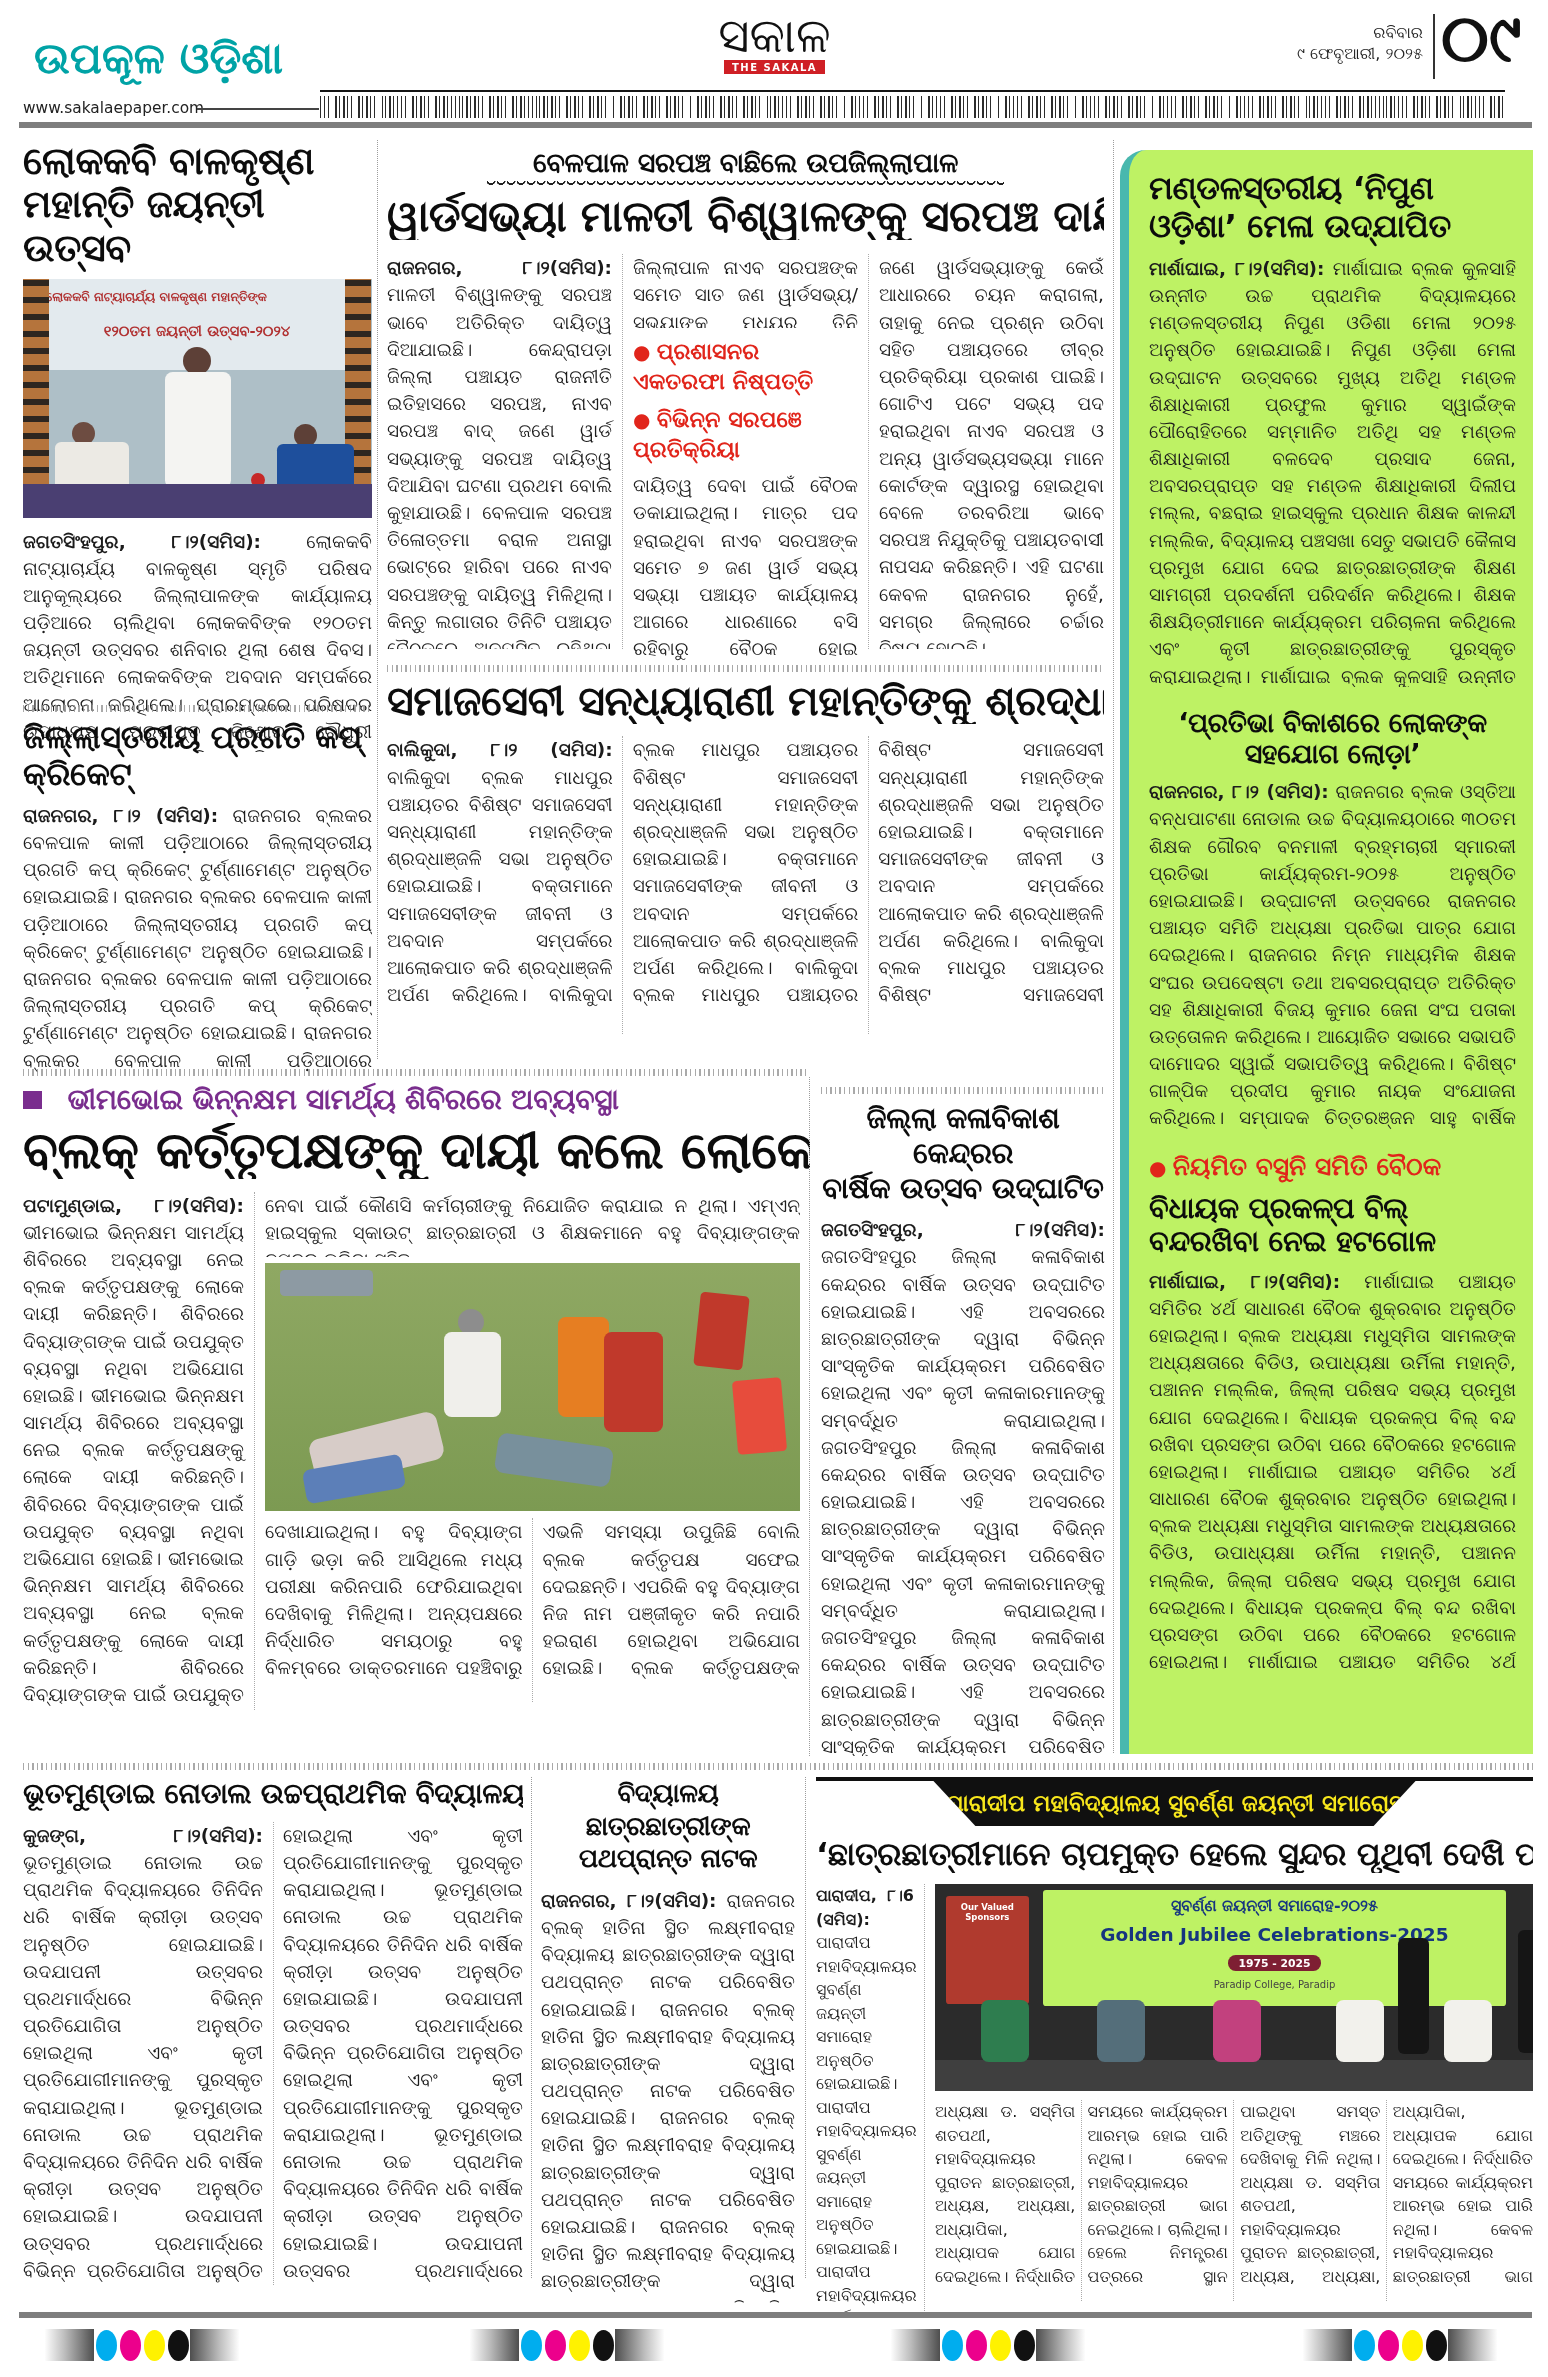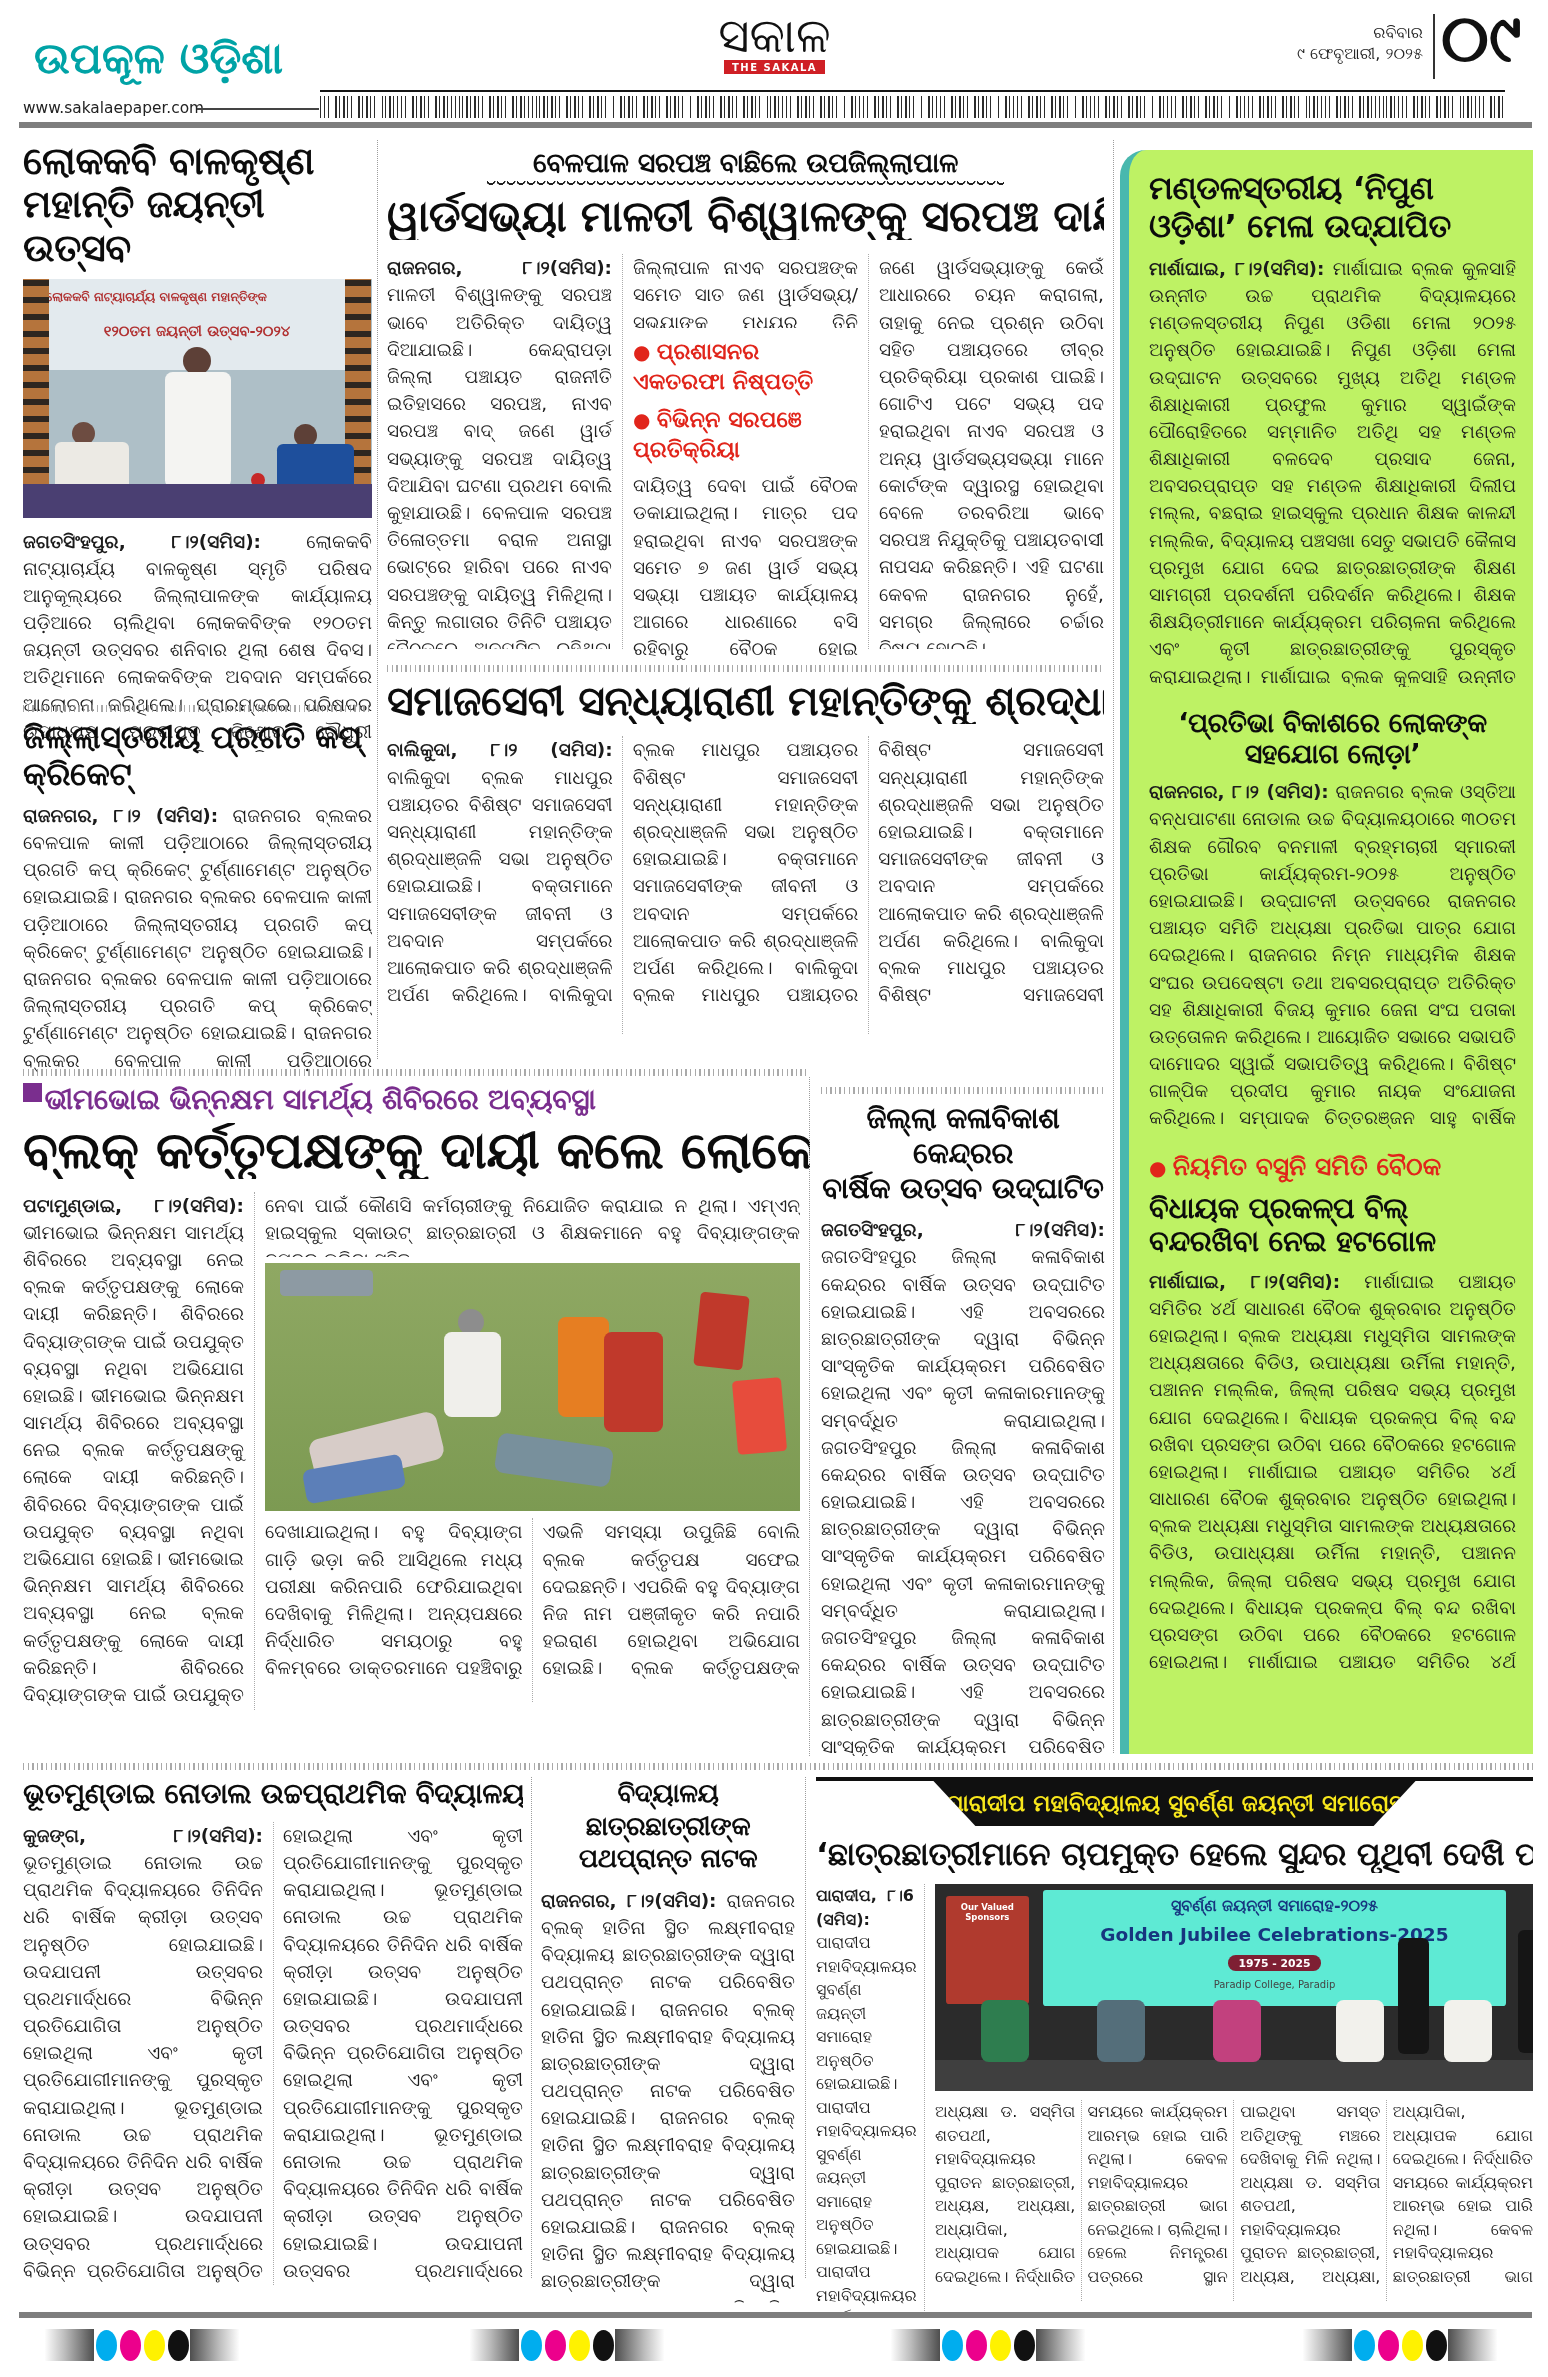--- a/index.html
+++ b/index.html
@@ -128,21 +128,21 @@
   <div class="abs" style="left:387px;top:679px;width:717px">
     <div class="hl ctr" style="font-size:41px;line-height:1.1;white-space:nowrap;overflow:hidden">ସମାଜସେବୀ ସନ୍ଧ୍ୟାରାଣୀ ମହାନ୍ତିଙ୍କୁ ଶ୍ରଦ୍ଧାଞ୍ଜଳି</div>
     <div class="bd cols3" style="margin-top:12.3px;height:298px">
       <span class="by">ବାଲିକୁଦା, ୮।୨ (ସମିସ):</span>
       <span>ବାଲିକୁଦା ବ୍ଲକ ମାଧପୁର ପଞ୍ଚାୟତର ବିଶିଷ୍ଟ ସମାଜସେବୀ ସନ୍ଧ୍ୟାରାଣୀ ମହାନ୍ତିଙ୍କ ଶ୍ରଦ୍ଧାଞ୍ଜଳି ସଭା ଅନୁଷ୍ଠିତ ହୋଇଯାଇଛି। ବକ୍ତାମାନେ ସମାଜସେବୀଙ୍କ ଜୀବନୀ ଓ ଅବଦାନ ସମ୍ପର୍କରେ ଆଲୋକପାତ କରି ଶ୍ରଦ୍ଧାଞ୍ଜଳି ଅର୍ପଣ କରିଥିଲେ। ବାଲିକୁଦା ବ୍ଲକ ମାଧପୁର ପଞ୍ଚାୟତର ବିଶିଷ୍ଟ ସମାଜସେବୀ ସନ୍ଧ୍ୟାରାଣୀ ମହାନ୍ତିଙ୍କ ଶ୍ରଦ୍ଧାଞ୍ଜଳି ସଭା ଅନୁଷ୍ଠିତ ହୋଇଯାଇଛି। ବକ୍ତାମାନେ ସମାଜସେବୀଙ୍କ ଜୀବନୀ ଓ ଅବଦାନ ସମ୍ପର୍କରେ ଆଲୋକପାତ କରି ଶ୍ରଦ୍ଧାଞ୍ଜଳି ଅର୍ପଣ କରିଥିଲେ। ବାଲିକୁଦା ବ୍ଲକ ମାଧପୁର ପଞ୍ଚାୟତର ବିଶିଷ୍ଟ ସମାଜସେବୀ ସନ୍ଧ୍ୟାରାଣୀ ମହାନ୍ତିଙ୍କ ଶ୍ରଦ୍ଧାଞ୍ଜଳି ସଭା ଅନୁଷ୍ଠିତ ହୋଇଯାଇଛି। ବକ୍ତାମାନେ ସମାଜସେବୀଙ୍କ ଜୀବନୀ ଓ ଅବଦାନ ସମ୍ପର୍କରେ ଆଲୋକପାତ କରି ଶ୍ରଦ୍ଧାଞ୍ଜଳି ଅର୍ପଣ କରିଥିଲେ। ବାଲିକୁଦା ବ୍ଲକ ମାଧପୁର ପଞ୍ଚାୟତର ବିଶିଷ୍ଟ ସମାଜସେବୀ ସନ୍ଧ୍ୟାରାଣୀ ମହାନ୍ତିଙ୍କ ଶ୍ରଦ୍ଧାଞ୍ଜଳି ସଭା ଅନୁଷ୍ଠିତ ହୋଇଯାଇଛି। ବକ୍ତାମାନେ ସମାଜସେବୀଙ୍କ ଜୀବନୀ ଓ ଅବଦାନ ସମ୍ପର୍କରେ ଆଲୋକପାତ କରି ଶ୍ରଦ୍ଧାଞ୍ଜଳି ଅର୍ପଣ କରିଥିଲେ। ବାଲିକୁଦା ବ୍ଲକ ମାଧପୁର ପଞ୍ଚାୟତର ବିଶିଷ୍ଟ ସମାଜସେବୀ ସନ୍ଧ୍ୟାରାଣୀ ମହାନ୍ତିଙ୍କ ଶ୍ରଦ୍ଧାଞ୍ଜଳି ସଭା ଅନୁଷ୍ଠିତ ହୋଇଯାଇଛି। ବକ୍ତାମାନେ ସମାଜସେବୀଙ୍କ ଜୀବନୀ ଓ ଅବଦାନ ସମ୍ପର୍କରେ ଆଲୋକପାତ କରି ଶ୍ରଦ୍ଧାଞ୍ଜଳି ଅର୍ପଣ କରିଥିଲେ। ବାଲିକୁଦା ବ୍ଲକ ମାଧପୁର ପଞ୍ଚାୟତର ବିଶିଷ୍ଟ ସମାଜସେବୀ ସନ୍ଧ୍ୟାରାଣୀ ମହାନ୍ତିଙ୍କ ଶ୍ରଦ୍ଧାଞ୍ଜଳି ସଭା ଅନୁଷ୍ଠିତ ହୋଇଯାଇଛି। ବକ୍ତାମାନେ ସମାଜସେବୀଙ୍କ ଜୀବନୀ ଓ ଅବଦାନ ସମ୍ପର୍କରେ ଆଲୋକପାତ କରି ଶ୍ରଦ୍ଧାଞ୍ଜଳି ଅର୍ପଣ କରିଥିଲେ।</span>
     </div>
   </div>
 
   <div class="abs tick" style="left:23px;top:1069px;width:787px"></div>
   <div class="abs" style="left:23px;top:1083px;width:787px">
-    <div style="display:flex;gap:3px">
+    <div style="display:flex;align-items:center;gap:26px">
       <div style="width:18.5px;height:18.5px;background:#7a2e8e"></div>
       <div class="hl" style="font-size:28.5px;color:#7a2e8e">ଭୀମଭୋଇ ଭିନ୍ନକ୍ଷମ ସାମର୍ଥ୍ୟ ଶିବିରରେ ଅବ୍ୟବସ୍ଥା</div>
     </div>
     <div class="hl" style="font-size:51px;line-height:1.1;margin-top:6.2px;white-space:nowrap;overflow:hidden">ବ୍ଲକ୍ କର୍ତ୍ତୃପକ୍ଷଙ୍କୁ ଦାୟୀ କଲେ ଲୋକେ</div>
     <div class="colrow" style="margin-top:12.3px;height:518px">
       <div class="col bd" style="flex:0 0 231px;padding-left:0">
         <span class="by">ପଟାମୁଣ୍ଡାଇ, ୮।୨(ସମିସ):</span>
         <span>ଭୀମଭୋଇ ଭିନ୍ନକ୍ଷମ ସାମର୍ଥ୍ୟ ଶିବିରରେ ଅବ୍ୟବସ୍ଥା ନେଇ ବ୍ଲକ କର୍ତ୍ତୃପକ୍ଷଙ୍କୁ ଲୋକେ ଦାୟୀ କରିଛନ୍ତି। ଶିବିରରେ ଦିବ୍ୟାଙ୍ଗଙ୍କ ପାଇଁ ଉପଯୁକ୍ତ ବ୍ୟବସ୍ଥା ନଥିବା ଅଭିଯୋଗ ହୋଇଛି। ଭୀମଭୋଇ ଭିନ୍ନକ୍ଷମ ସାମର୍ଥ୍ୟ ଶିବିରରେ ଅବ୍ୟବସ୍ଥା ନେଇ ବ୍ଲକ କର୍ତ୍ତୃପକ୍ଷଙ୍କୁ ଲୋକେ ଦାୟୀ କରିଛନ୍ତି। ଶିବିରରେ ଦିବ୍ୟାଙ୍ଗଙ୍କ ପାଇଁ ଉପଯୁକ୍ତ ବ୍ୟବସ୍ଥା ନଥିବା ଅଭିଯୋଗ ହୋଇଛି। ଭୀମଭୋଇ ଭିନ୍ନକ୍ଷମ ସାମର୍ଥ୍ୟ ଶିବିରରେ ଅବ୍ୟବସ୍ଥା ନେଇ ବ୍ଲକ କର୍ତ୍ତୃପକ୍ଷଙ୍କୁ ଲୋକେ ଦାୟୀ କରିଛନ୍ତି। ଶିବିରରେ ଦିବ୍ୟାଙ୍ଗଙ୍କ ପାଇଁ ଉପଯୁକ୍ତ ବ୍ୟବସ୍ଥା ନଥିବା ଅଭିଯୋଗ ହୋଇଛି। ଭୀମଭୋଇ ଭିନ୍ନକ୍ଷମ ସାମର୍ଥ୍ୟ ଶିବିରରେ ଅବ୍ୟବସ୍ଥା ନେଇ ବ୍ଲକ କର୍ତ୍ତୃପକ୍ଷଙ୍କୁ ଲୋକେ ଦାୟୀ କରିଛନ୍ତି। ଶିବିରରେ ଦିବ୍ୟାଙ୍ଗଙ୍କ ପାଇଁ ଉପଯୁକ୍ତ ବ୍ୟବସ୍ଥା ନଥିବା ଅଭିଯୋଗ ହୋଇଛି।</span>
       </div>
       <div class="col">
@@ -240,21 +240,21 @@
     <div class="colrow" style="margin-top:10.8px;height:429px">
       <div class="col bd" style="flex:0 0 108px;padding-left:0;font-size:16px">
         <span class="by">ପାରାଦୀପ, ୮।6 (ସମିସ):</span>
         <span>ପାରାଦୀପ ମହାବିଦ୍ୟାଳୟର ସୁବର୍ଣ୍ଣ ଜୟନ୍ତୀ ସମାରୋହ ଅନୁଷ୍ଠିତ ହୋଇଯାଇଛି। ପାରାଦୀପ ମହାବିଦ୍ୟାଳୟର ସୁବର୍ଣ୍ଣ ଜୟନ୍ତୀ ସମାରୋହ ଅନୁଷ୍ଠିତ ହୋଇଯାଇଛି। ପାରାଦୀପ ମହାବିଦ୍ୟାଳୟର ସୁବର୍ଣ୍ଣ ଜୟନ୍ତୀ ସମାରୋହ ଅନୁଷ୍ଠିତ ହୋଇଯାଇଛି। ପାରାଦୀପ ମହାବିଦ୍ୟାଳୟର ସୁବର୍ଣ୍ଣ ଜୟନ୍ତୀ ସମାରୋହ ଅନୁଷ୍ଠିତ ହୋଇଯାଇଛି। ପାରାଦୀପ ମହାବିଦ୍ୟାଳୟର ସୁବର୍ଣ୍ଣ ଜୟନ୍ତୀ ସମାରୋହ ଅନୁଷ୍ଠିତ ହୋଇଯାଇଛି।</span>
       </div>
       <div class="col" style="padding-right:0">
         <div class="ph" style="position:relative;width:100%;height:207px;background:#2b2b2b">
           <div style="left:10.8px;top:12.3px;width:83px;height:108px;background:#b03a2e;border-radius:3.1px">
             <div style="position:absolute;left:0;top:6.2px;width:100%;text-align:center;color:#fff;font-size:8.5px;font-weight:700">Our Valued Sponsors</div>
           </div>
-          <div style="left:108px;top:6.2px;width:463px;height:116px;background:#5eead4;border-radius:3.1px">
+          <div style="left:108px;top:6.2px;width:463px;height:116px;background:#bef264;border-radius:3.1px">
             <div style="position:absolute;left:0;top:6.2px;width:100%;text-align:center;color:#16357f;font-size:16px;font-weight:700">ସୁବର୍ଣ୍ଣ ଜୟନ୍ତୀ ସମାରୋହ-୨୦୨୫</div>
             <div style="position:absolute;left:0;top:34px;width:100%;text-align:center;color:#16357f;font-size:18.5px;font-weight:800">Golden Jubilee Celebrations-2025</div>
             <div style="position:absolute;left:185px;top:65px;width:93px;text-align:center;color:#fff;background:#7e1f33;border-radius:7.7px;font-size:10.8px;font-weight:700;padding:1.5px 0">1975 - 2025</div>
             <div style="position:absolute;left:0;top:89px;width:100%;text-align:center;color:#444;font-size:10px">Paradip College, Paradip</div>
           </div>
           <div style="left:0;top:176px;width:100%;height:31px;background:#3f3f3f"></div>
           <div style="left:46px;top:116px;width:48px;height:62px;background:#2e7d4f;border-radius:7.7px"></div>
           <div style="left:162px;top:116px;width:48px;height:62px;background:#546e7a;border-radius:7.7px"></div>
           <div style="left:278px;top:116px;width:48px;height:62px;background:#c2417e;border-radius:7.7px"></div>
           <div style="left:401px;top:116px;width:48px;height:62px;background:#f2f1ec;border-radius:7.7px"></div>

